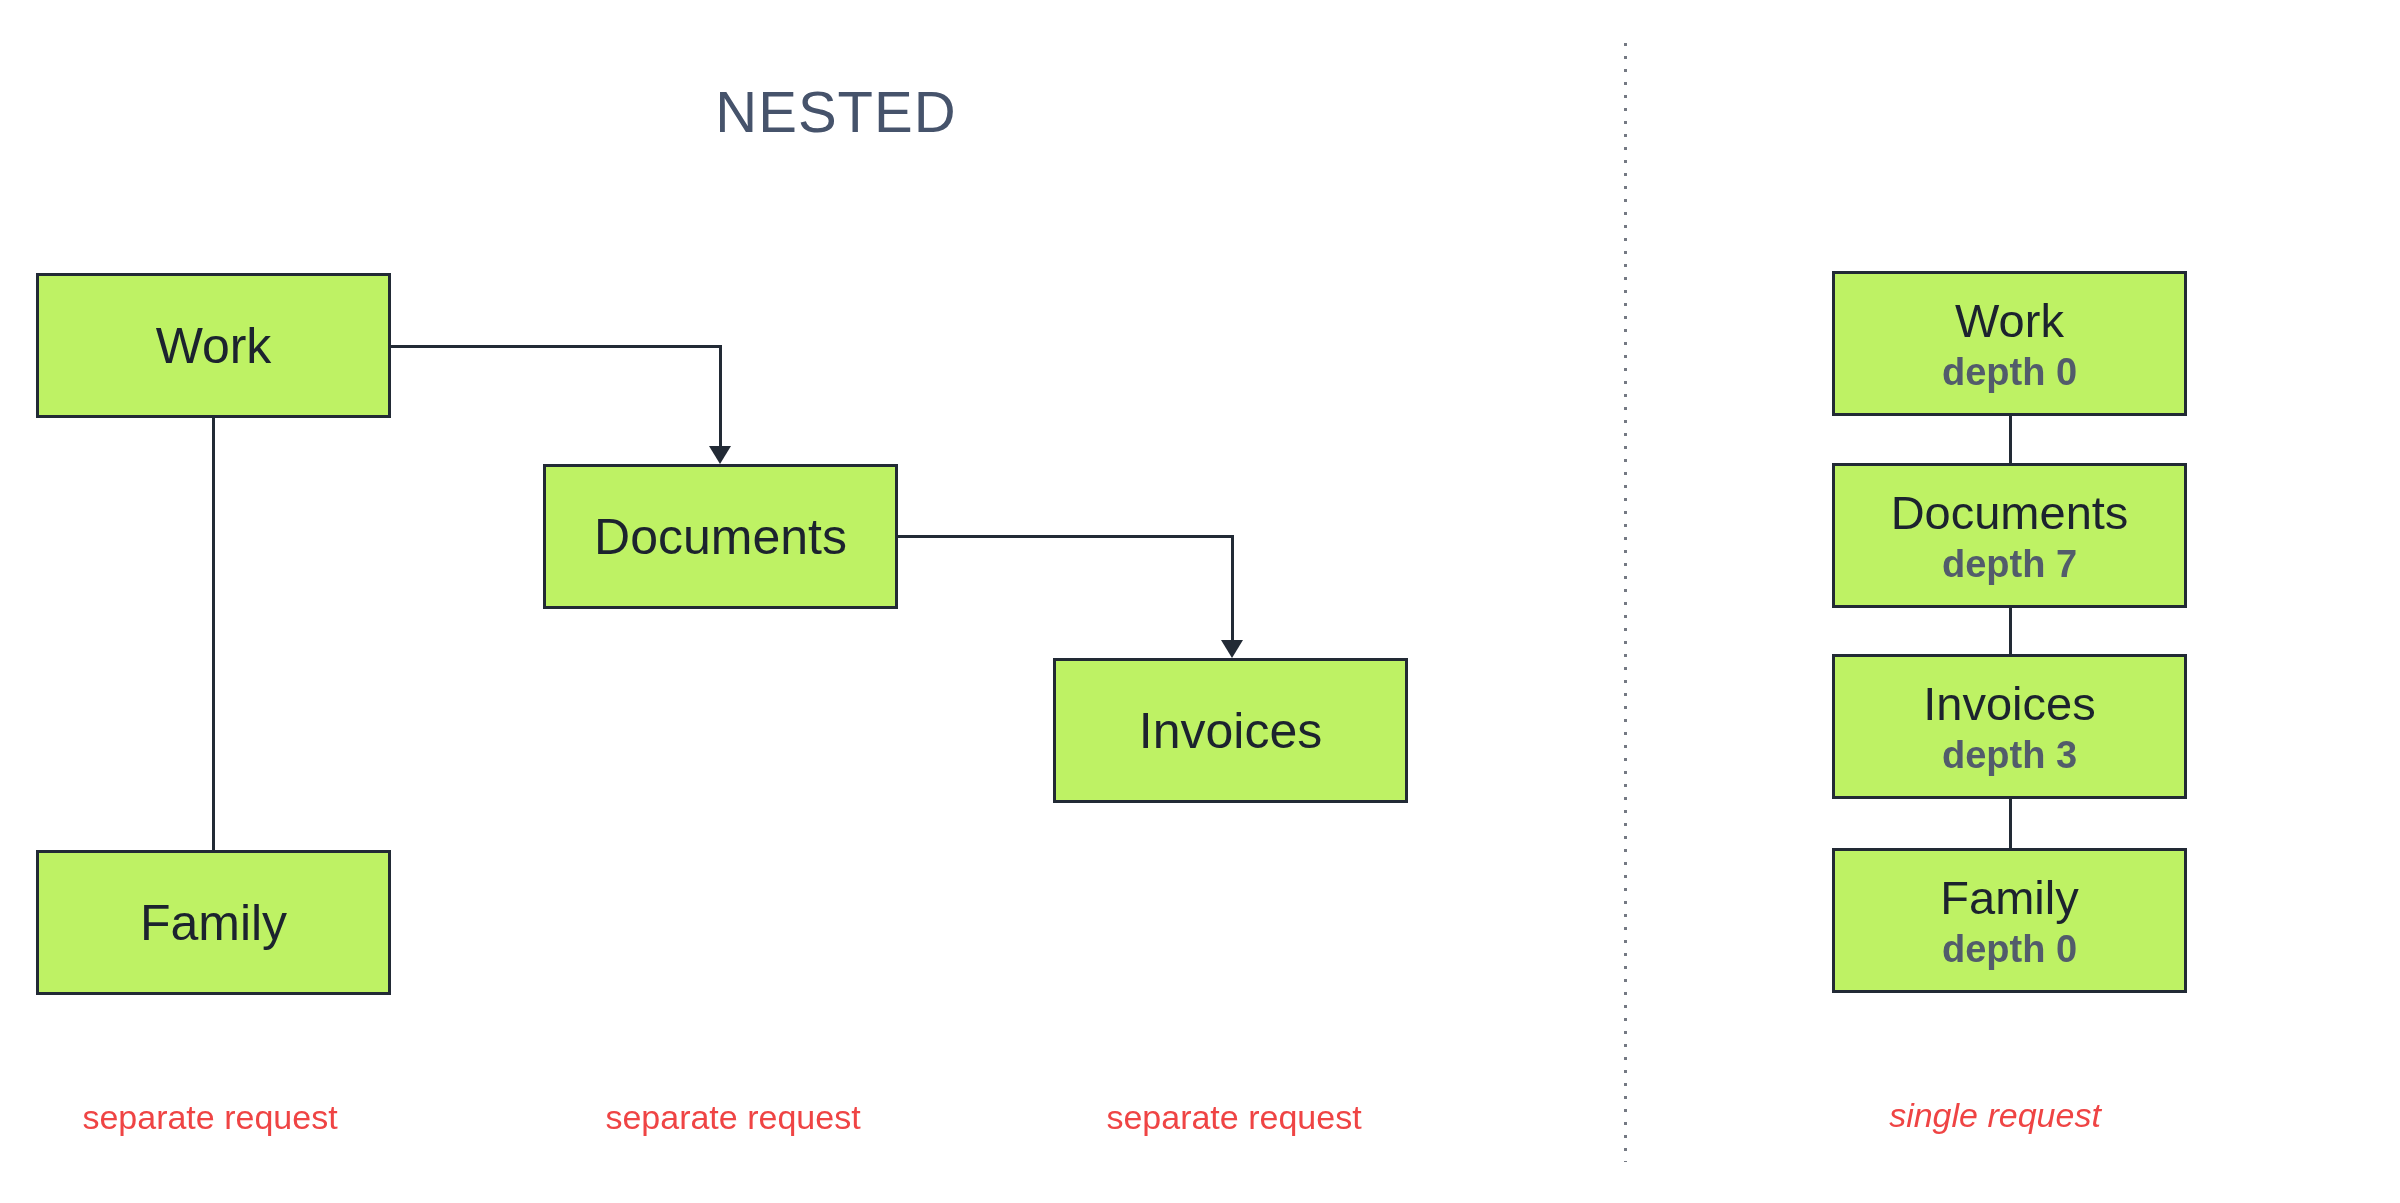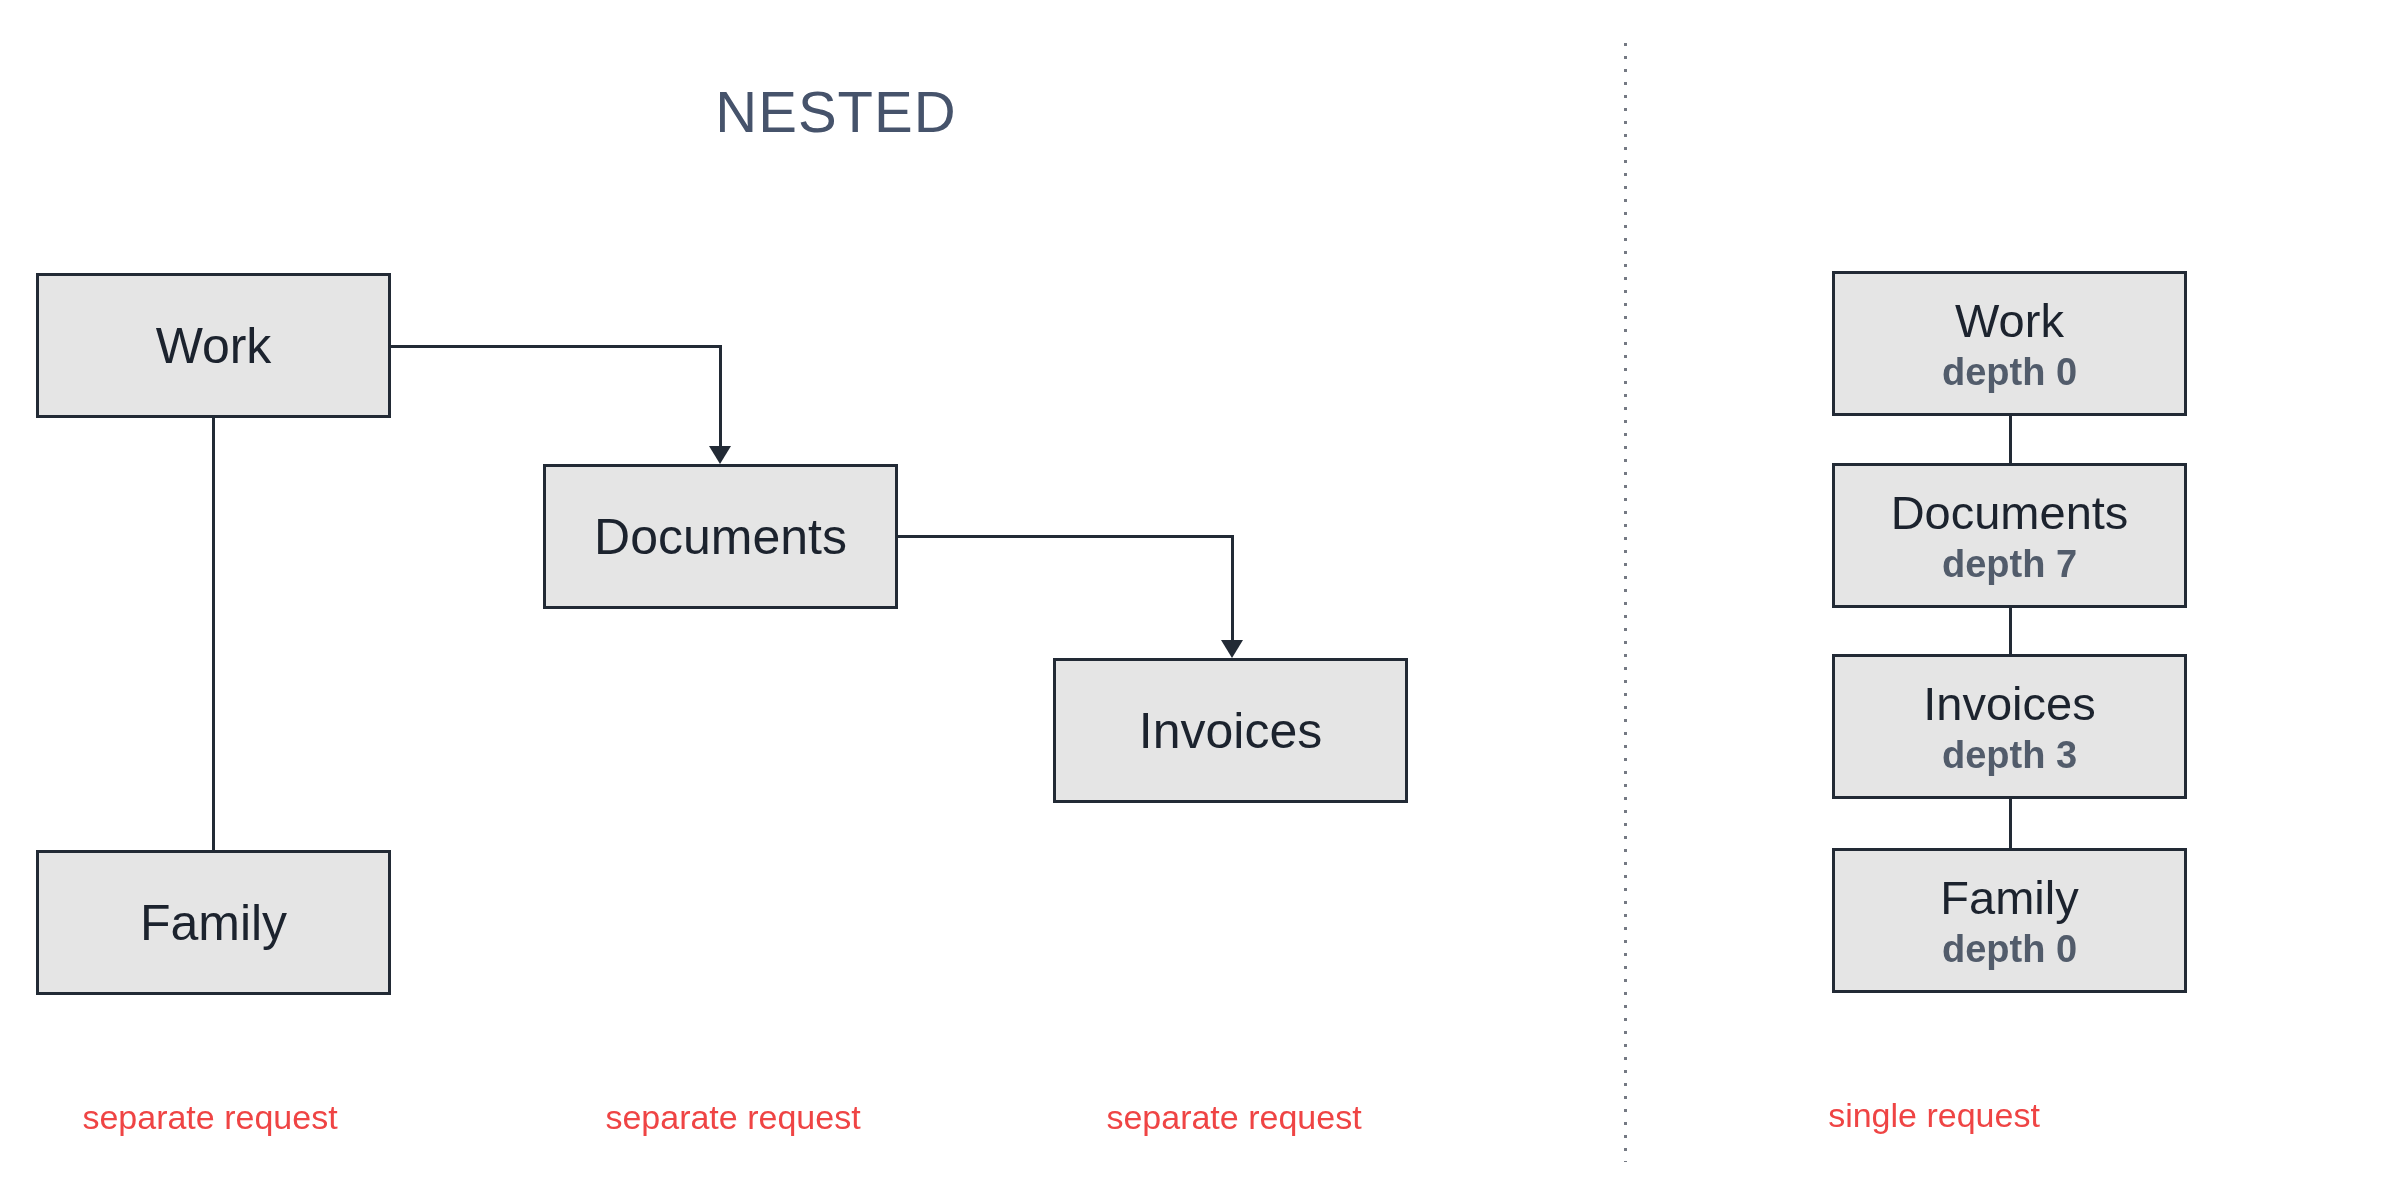--- a/index.html
+++ b/index.html
@@ -18,21 +18,21 @@
     color: #46536b;
     white-space: nowrap;
   }
   .panel-title.nested    { left: 836px; }
   .panel-title.flattened { left: 2008px; }
 
   .node {
     position: absolute;
     width: 355px;
     height: 145px;
-    background: #e5e5e5;
+    background: #bef264;
     border: 3px solid #222a35;
     display: flex;
     align-items: center;
     justify-content: center;
     z-index: 2;
   }
   .node .node-label {
     font-size: 50px;
     color: #1c232e;
     white-space: nowrap;
@@ -125,15 +125,15 @@
     <span class="node-depth">depth 3</span>
   </div>
   <div class="node flat" style="left:1832px; top:848px;">
     <span class="node-label">Family</span>
     <span class="node-depth">depth 0</span>
   </div>
 
   <div class="caption" style="left:210px; top:1098px;">separate request</div>
   <div class="caption" style="left:733px; top:1098px;">separate request</div>
   <div class="caption" style="left:1234px; top:1098px;">separate request</div>
-  <div class="caption" style="left:1934px; top:1096px;">single request</div>
+  <div class="caption" style="left:1995px; top:1096px;font-style:italic;">single request</div>
 
 </div>
 
 </body></html>

